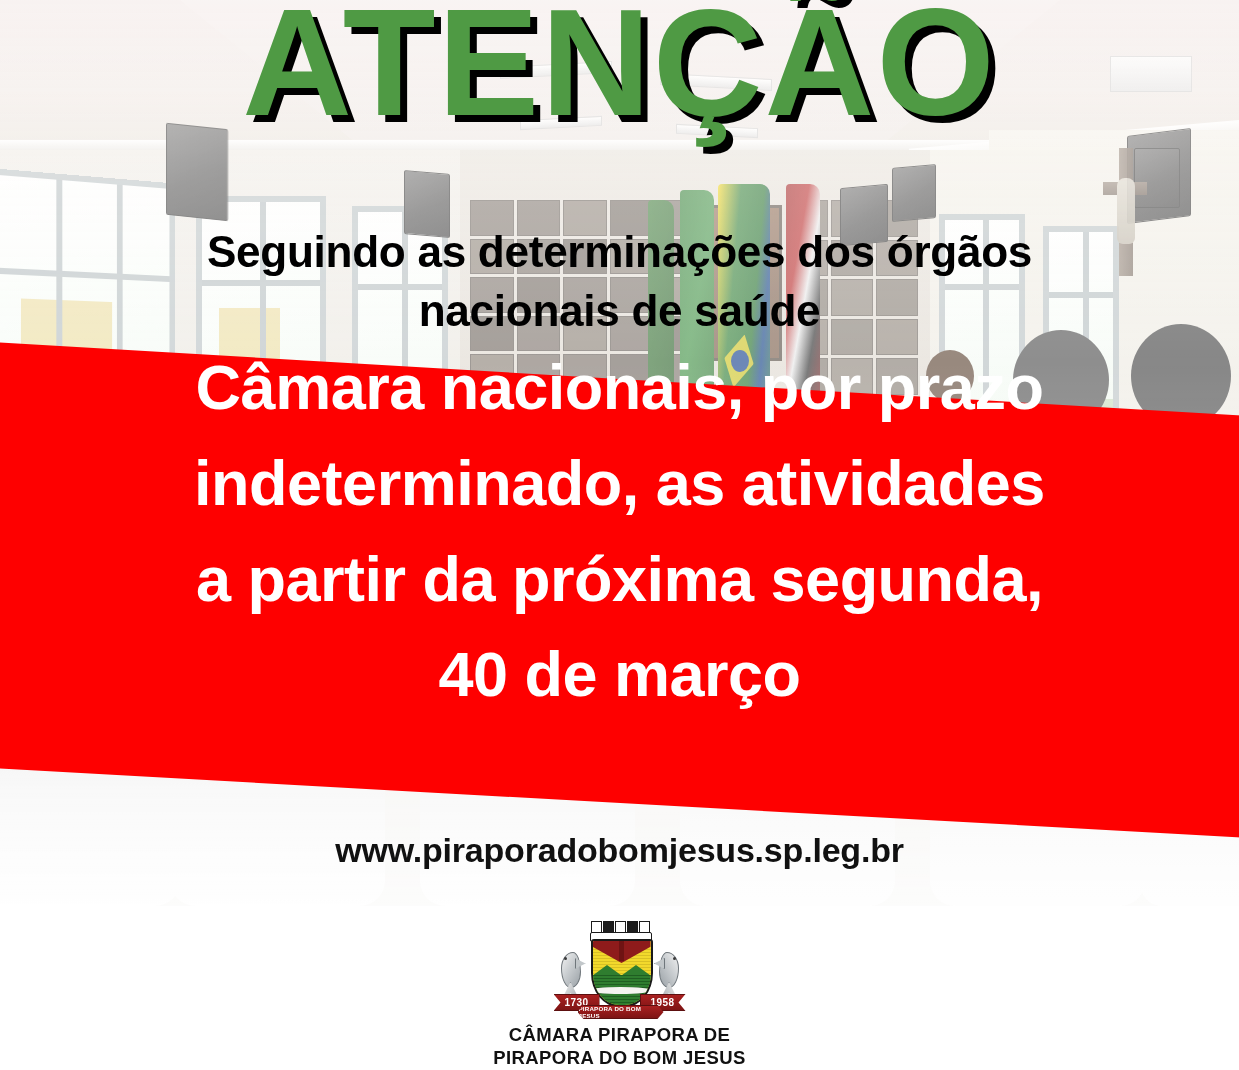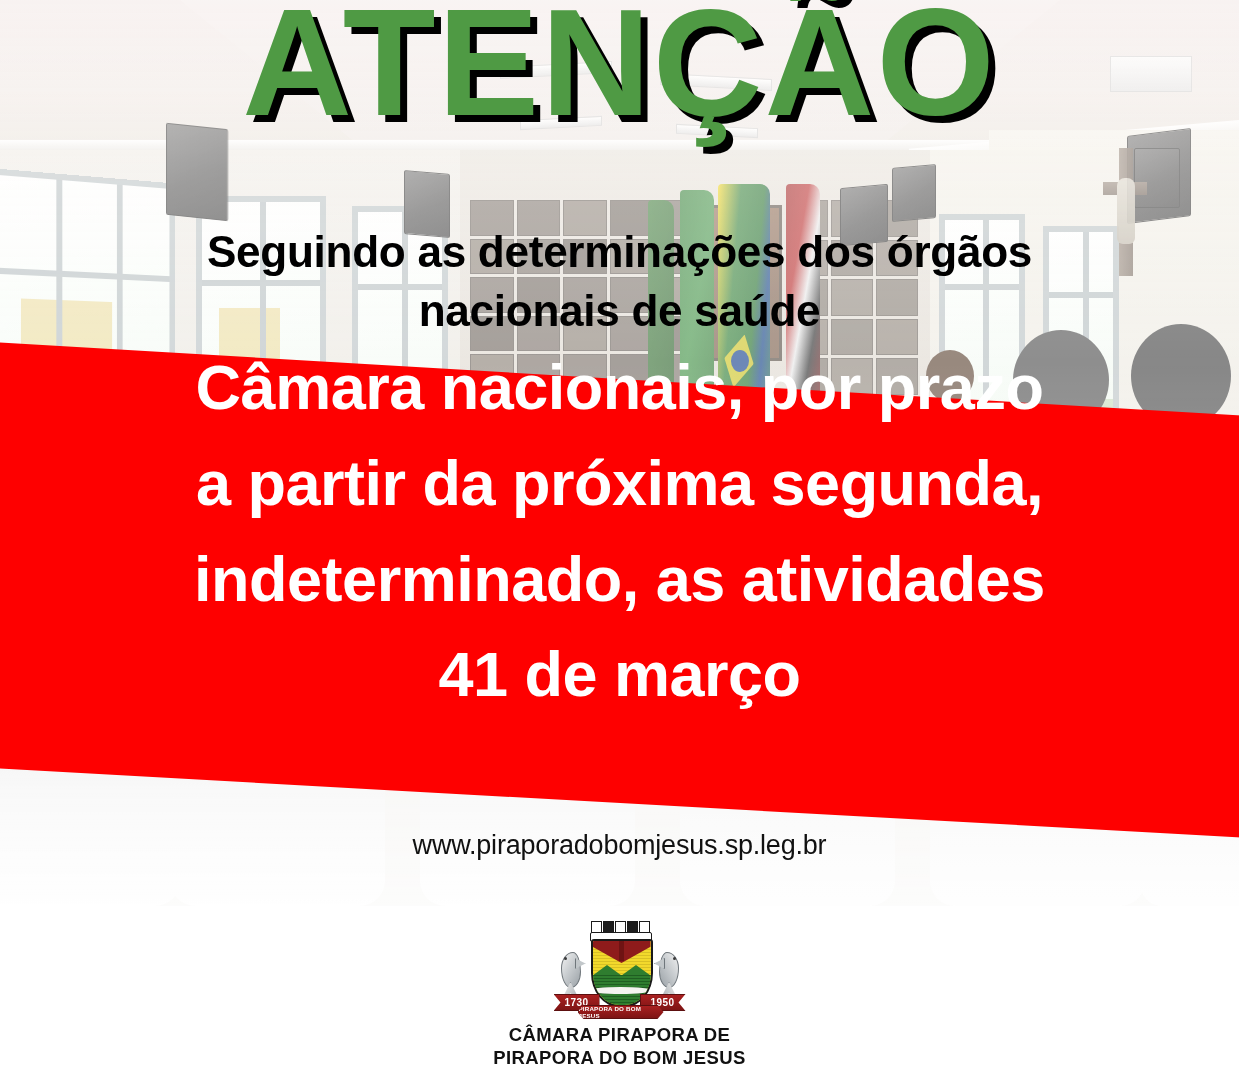--- a/index.html
+++ b/index.html
@@ -368,22 +368,22 @@
     color: #111111;
   }
   #site-block .label {
     display: block;
     font-weight: bold;
     font-size: 27px;
     line-height: 1.25;
   }
   #site-block .url {
     display: block;
-    font-weight: normal;
-    font-size: 27px;
+    font-weight: bold;
+    font-size: 34px;
     line-height: 1.45;
     letter-spacing: -0.2px;
   }
 
   
   #footer {
     position: absolute;
     left: 0; top: 906px; width: 1239px; height: 164px;
     background: #ffffff;
     z-index: 90;
@@ -704,23 +704,23 @@
   <div id="headline">ATENÇÃO</div>
 
   <div id="subhead">
     <div>Seguindo as determinações dos órgãos</div>
     <div>nacionais de saúde</div>
   </div>
 
   <div id="banner"></div>
   <div id="banner-text">
     <span class="ln">Câmara nacionais, por prazo</span>
+    <span class="ln">indeterminado, as atividades</span>
     <span class="ln">a partir da próxima segunda,</span>
-    <span class="ln">indeterminado, as atividades</span>
-    <span class="ln">41 de março</span>
+    <span class="ln">40 de março</span>
   </div>
 
   <div id="site-block">
     <span class="url">www.piraporadobomjesus.sp.leg.br</span>
   </div>
 
   <div id="footer">
 
     <div id="crest">
 
@@ -749,21 +749,21 @@
       <div class="shield">
         <div class="yellow"></div>
         <div class="maroon"></div>
         <div class="maroon-bar"></div>
         <div class="chevron"></div>
         <div class="green"></div>
         <div class="river"></div>
       </div>
 
       <div class="ribbon r-left">1730</div>
-      <div class="ribbon r-right">1950</div>
+      <div class="ribbon r-right">1958</div>
       <div class="ribbon r-mid">PIRAPORA DO BOM JESUS</div>
     </div>
 
     <div id="org-name">
       <span>CÂMARA PIRAPORA DE</span>
       <span>PIRAPORA DO BOM JESUS</span>
     </div>
   </div>
 
 </div>

